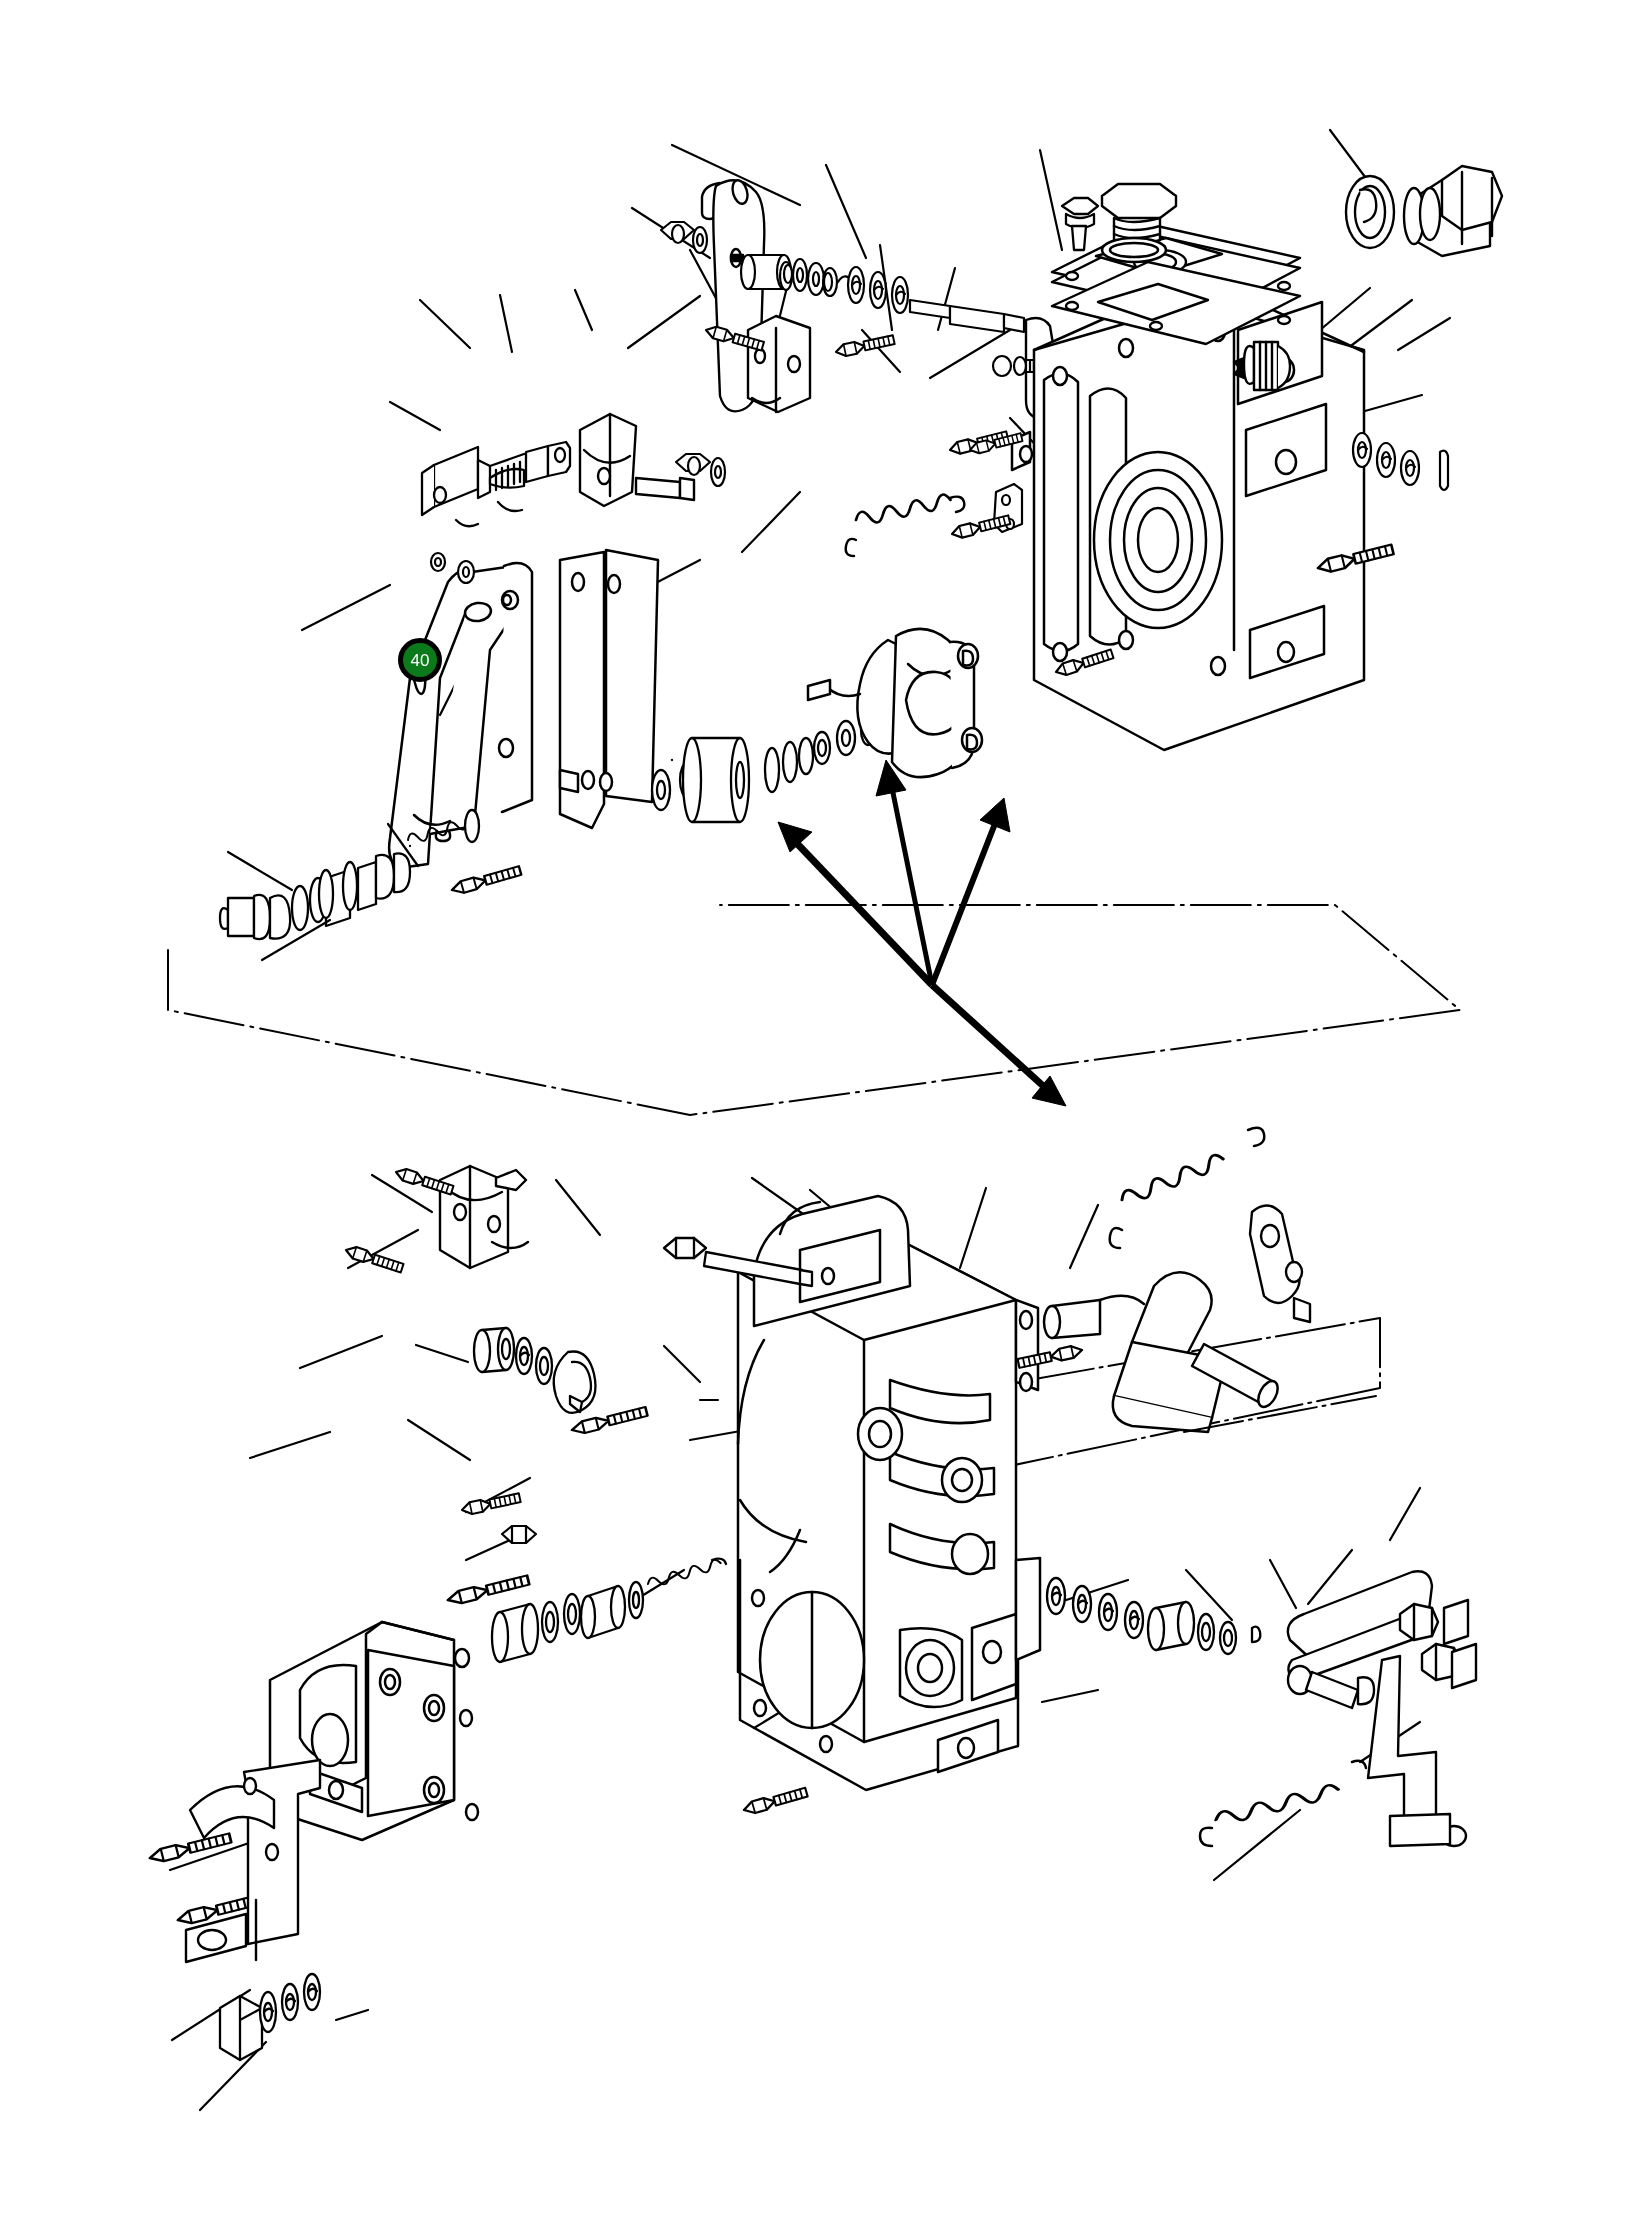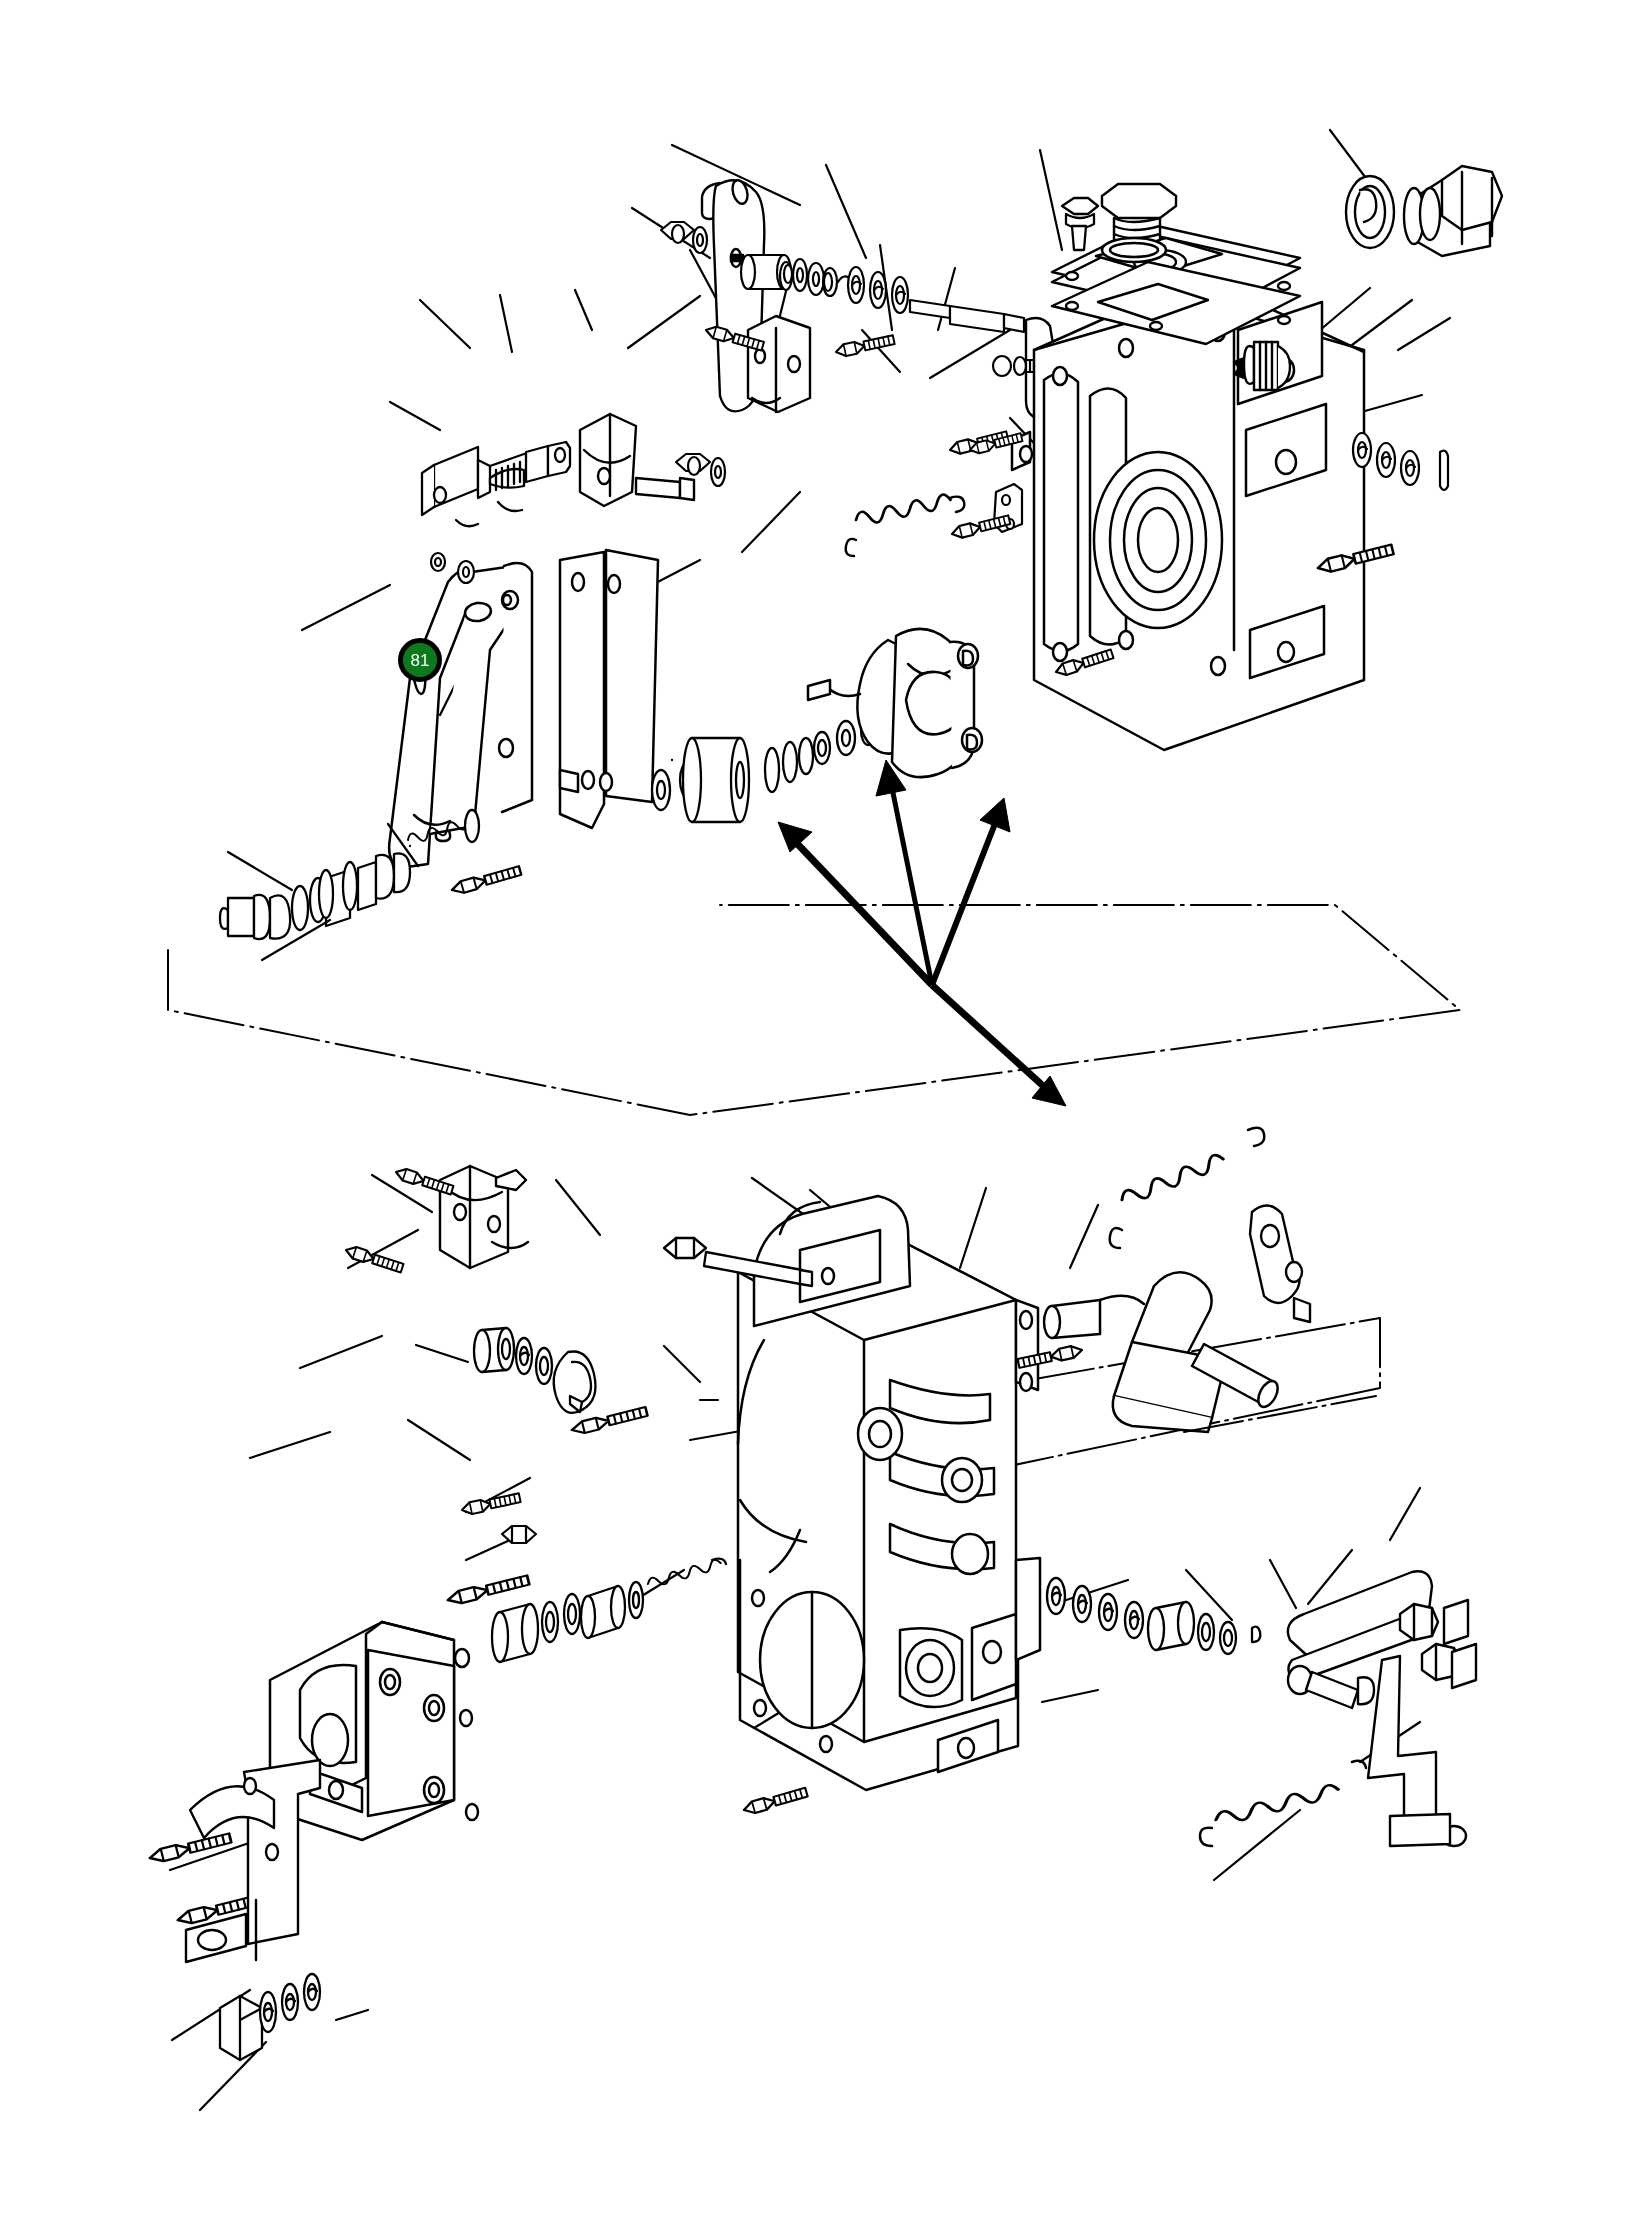--- a/index.html
+++ b/index.html
@@ -724,16 +724,16 @@
 
       <g stroke-width="2">
         <path d="M1184,1432 L1376,1396" stroke-dasharray="60 6 3 6"></path>
       </g>
 
     </g>
 
   </svg>
 
   <div class="callout-badge" id="badge-62" style="left:398px; top:638px; width:44px; height:44px; background:#0a7a1a; border:5px solid #000000; color:#ffffff; font-size:17px;">
-    <span>81</span>
+    <span>40</span>
   </div>
 
 </div>
 
 </body></html>

